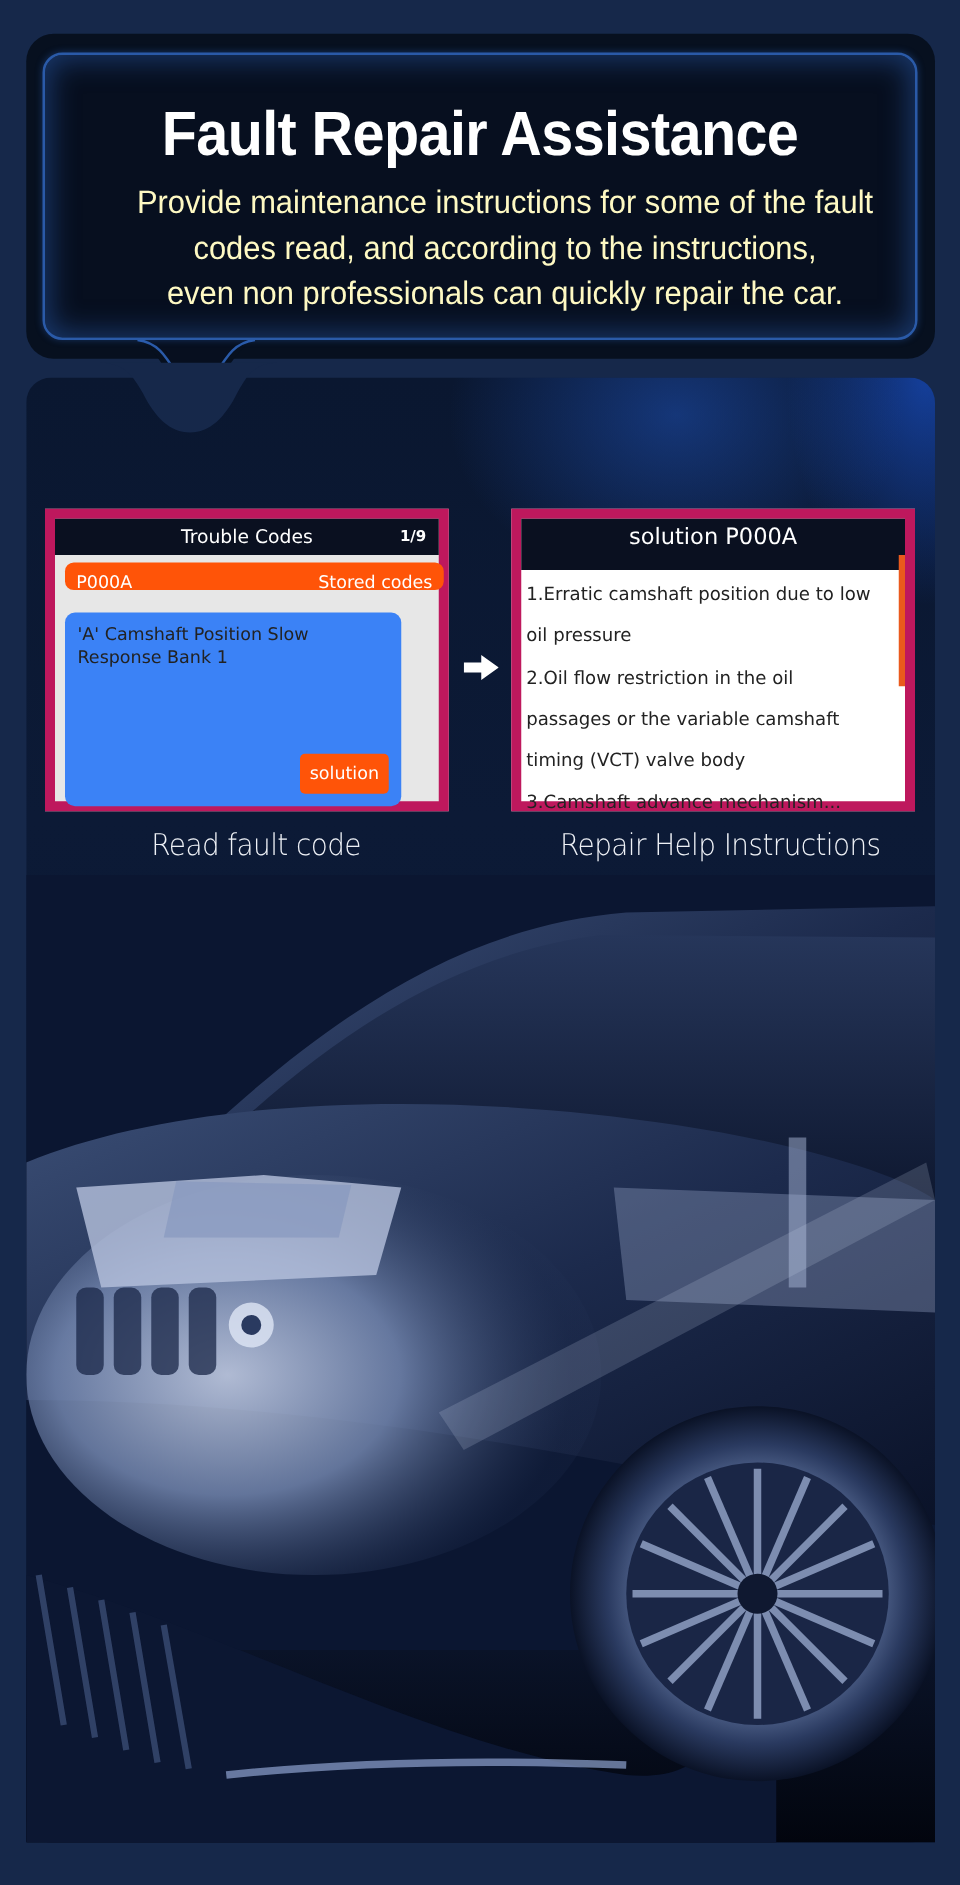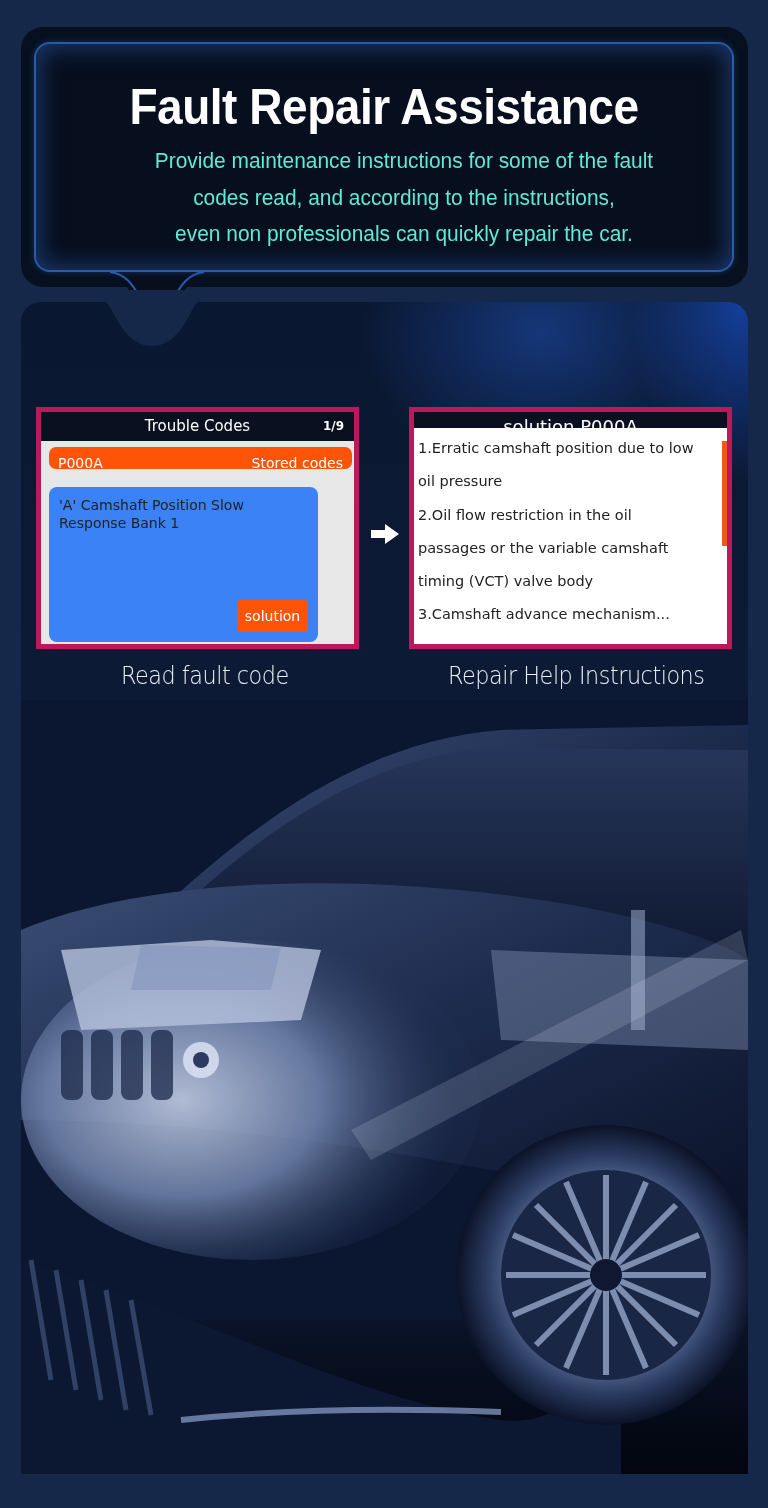--- a/index.html
+++ b/index.html
@@ -21,40 +21,40 @@
   .hdr-tail {
     position: absolute; left: 92px; top: 268px; width: 130px; height: 70px;
   }
   .hdr-title {
     position: absolute; left: 0; top: 78px; width: 768px; text-align: center;
     font-size: 50px; font-weight: bold; color: #ffffff; letter-spacing: -0.5px;
     transform: scaleX(0.92);
   }
   .hdr-sub {
     position: absolute; left: 0; top: 143px; width: 768px; text-align: center;
-    color: #5eead4; font-size: 22px; line-height: 36.5px; padding-left: 40px;
+    color: #fef9c3; font-size: 26px; line-height: 36.5px; padding-left: 40px;
   }
   .hdr-sub div { transform: scaleX(0.95); }
 
   
   .main-panel {
     position: absolute; left: 21px; top: 302px; width: 727px; height: 1172px;
     border-radius: 20px; overflow: hidden;
     background:
       radial-gradient(ellipse 260px 200px at 520px 30px, rgba(30,80,180,0.55), rgba(0,0,0,0) 70%),
       radial-gradient(ellipse 160px 260px at 720px 0px, rgba(25,80,200,0.7), rgba(0,0,0,0) 70%),
       linear-gradient(180deg, #0a1730 0%, #0c1a36 30%, #0b1933 55%, #0a1530 100%);
   }
   .panel-notch {
     position: absolute; left: 76px; top: 290px; width: 150px; height: 58px;
   }
 
   
   .screen {
-    position: absolute; border: 5px solid #be185d; background: #e7e7e7;
+    position: absolute; border: 8px solid #be185d; background: #e7e7e7;
   }
   .screen1 { left: 36px; top: 407px; width: 323px; height: 242px; }
   .screen2 { left: 409px; top: 407px; width: 323px; height: 242px; background: #ffffff; }
   .scr-title {
     height: 29px; background: #0a1020; color: #fff; font-family: "DejaVu Sans", sans-serif;
     font-size: 15px; line-height: 29px; text-align: center; position: relative;
   }
   .scr-page {
     position: absolute; right: 10px; top: 0; font-size: 12px; font-weight: bold;
   }
@@ -70,21 +70,21 @@
     font-family: "DejaVu Sans", sans-serif; font-size: 14px; color: #222; line-height: 18px;
   }
   .solution-btn {
     position: absolute; right: 10px; bottom: 10px; width: 71px; height: 32px;
     background: #ff5408; border-radius: 4px; color: #fff; border: none;
     font-family: "DejaVu Sans", sans-serif; font-size: 14px; line-height: 32px; text-align: center; margin-left: 40px;
   }
 
   
   .scr2-title {
-    height: 16px; background: #0a1020; color: #fff; font-family: "DejaVu Sans", sans-serif;
+    height: 41px; background: #0a1020; color: #fff; font-family: "DejaVu Sans", sans-serif;
     font-size: 18px; line-height: 29px; text-align: center;
   }
   .sol-list {
     padding: 4px 4px 0 4px; font-family: "DejaVu Sans", sans-serif; font-size: 14.5px;
     color: #222; line-height: 33.3px; white-space: nowrap;
   }
   .scrollbar {
     position: absolute; right: 0px; top: 29px; width: 5px; height: 105px; background: #ea5a1c;
   }
 

